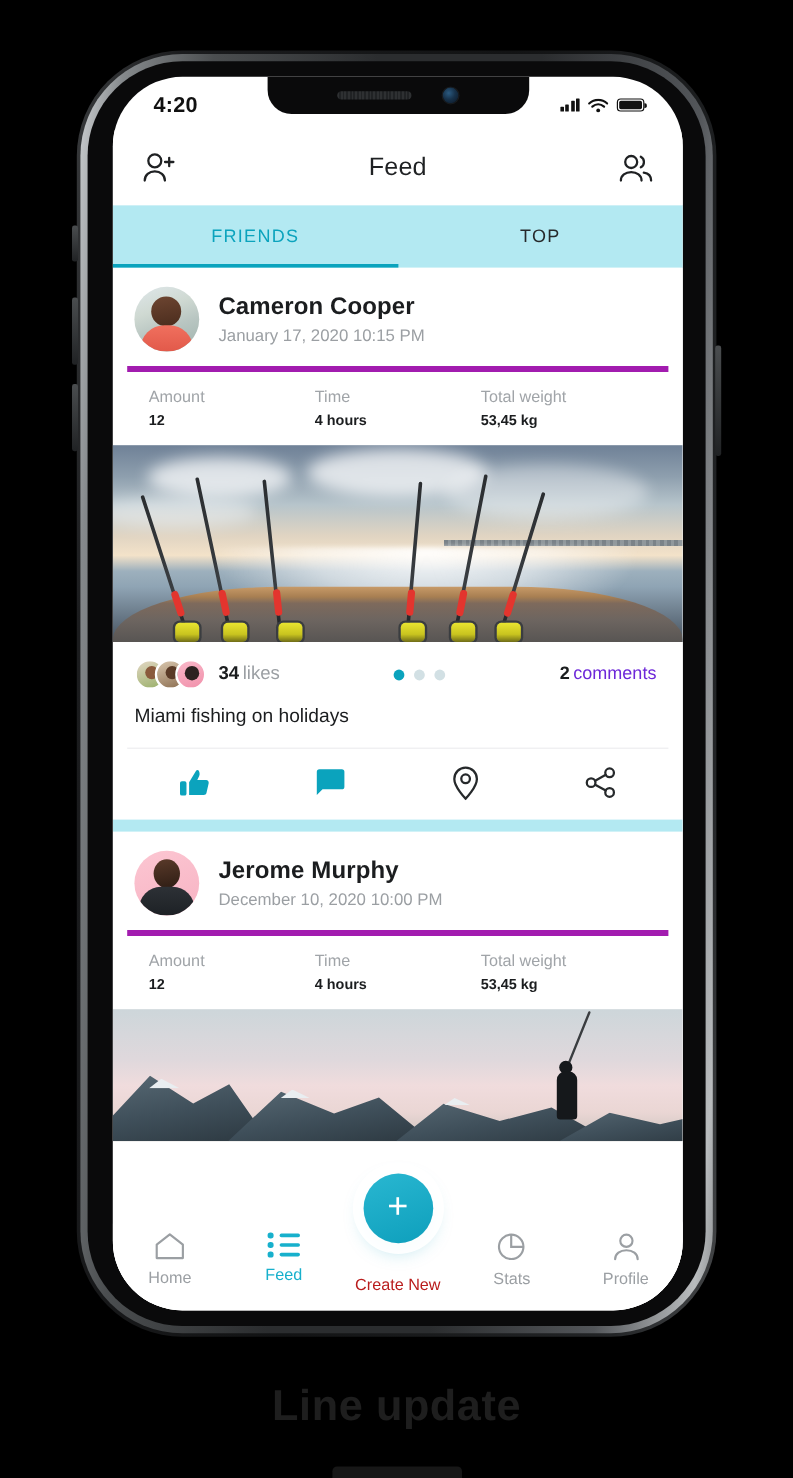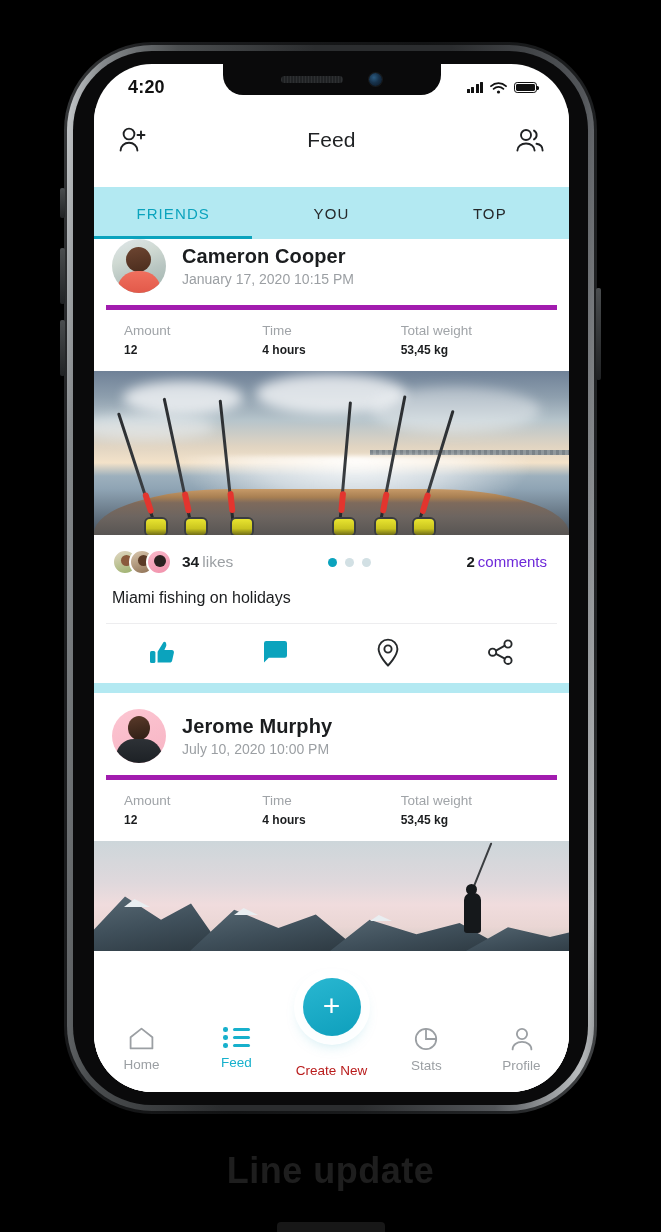--- a/index.html
+++ b/index.html
@@ -77,21 +77,21 @@
 
   
   .appbar {
     position: absolute; top: 44px; left: 0; right: 0; height: 63px;
     display: flex; align-items: center; justify-content: space-between;
     padding: 0 24px; background: #fff; z-index: 20;
   }
   .appbar-title { font-size: 21px; color: #1f2123; font-weight: 400; letter-spacing: .1px; }
 
   
-  .tabs { position: absolute; top: 123px; left: 0; right: 0; height: 52px;
+  .tabs { position: absolute; top: 107px; left: 0; right: 0; height: 52px;
           background: #b3e9f2; display: flex; z-index: 18; }
   .tab { flex: 1; display: flex; align-items: center; justify-content: center;
          font-size: 15px; letter-spacing: 1.1px; color: #26292b; position: relative; }
   .tab.active { color: #0ba3bd; }
   .tab.active::after { content: ""; position: absolute; left: 0; right: 0; bottom: 0;
                        height: 3.5px; background: #0ba3bd; }
 
   
   .feed { position: absolute; top: 159px; left: 0; right: 0; bottom: 0; background: #fff; overflow: hidden; }
 
@@ -260,23 +260,20 @@
           <path d="M2.4 23.5c0-4.3 3.8-7 8.6-7s8.6 2.7 8.6 7" stroke="#1f2123" stroke-width="1.9" fill="none" stroke-linecap="round"></path>
           <path d="M21.5 16.8c3.6.5 6.1 2.9 6.1 6.7" stroke="#1f2123" stroke-width="1.9" fill="none" stroke-linecap="round"></path>
         </svg>
       </div>
 
       <div class="tabs">
         <div class="tab active">
           <span>FRIENDS</span>
         </div>
         <div class="tab">
-          <span>YOU</span>
-        </div>
-        <div class="tab">
           <span>TOP</span>
         </div>
       </div>
 
       <div class="feed">
 
         <div>
           <div class="post-head">
             <div class="avatar av-cameron"></div>
             <div class="post-meta">
@@ -384,21 +381,21 @@
           </div>
         </div>
 
         <div class="divider-band"></div>
 
         <div>
           <div class="post-head">
             <div class="avatar av-jerome"></div>
             <div class="post-meta">
               <div class="post-author">Jerome Murphy</div>
-              <div class="post-date">July 10, 2020 10:00 PM</div>
+              <div class="post-date">December 10, 2020 10:00 PM</div>
             </div>
           </div>
 
           <div class="stats-row">
             <div class="stat">
               <span class="stat-label">Amount</span>
               <span class="stat-value">12</span>
             </div>
             <div class="stat">
               <span class="stat-label">Time</span>

